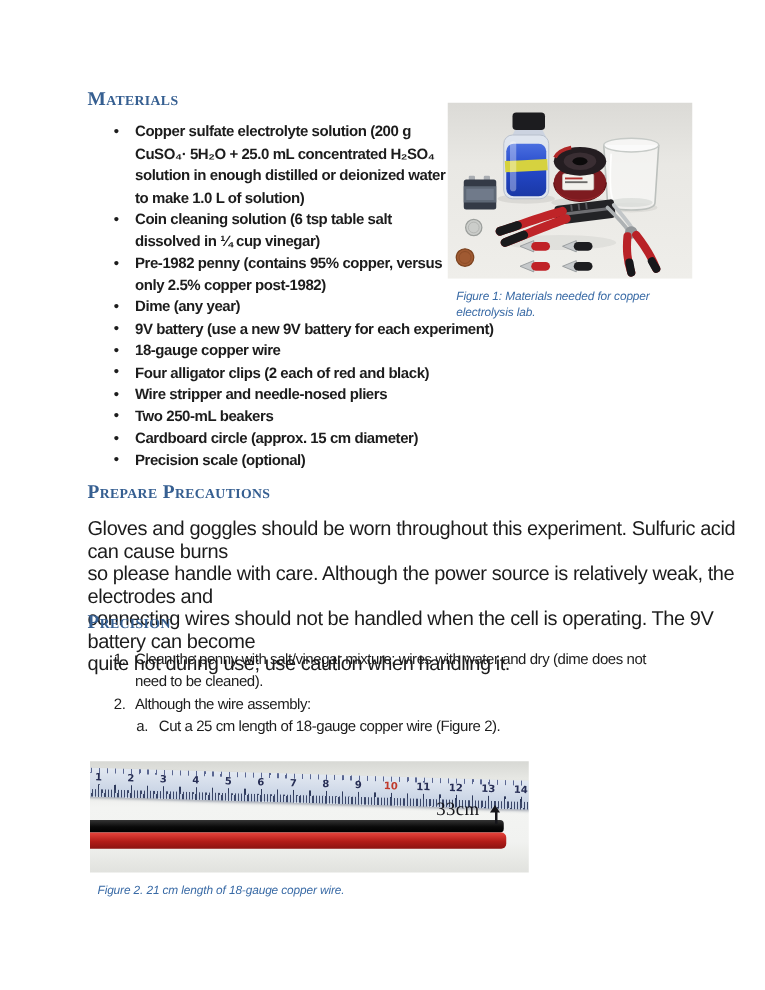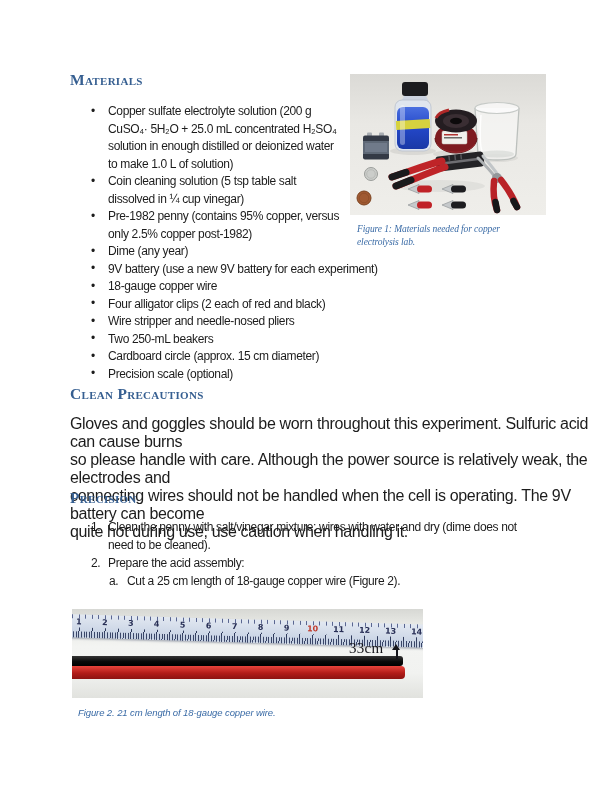--- a/index.html
+++ b/index.html
@@ -8,27 +8,27 @@
 
   
   .h{position:absolute;left:70px;margin:0;font-family:"Liberation Serif","DejaVu Serif",serif;
      font-variant:small-caps;font-weight:700;font-size:15.5px;line-height:17px;letter-spacing:.3px;
      color:var(--color-heading,#365f91);}
   #h-materials{top:71px}
   #h-safety{top:385px}
   #h-protocol{top:489px}
 
   
-  .materials{position:absolute;left:70px;top:103px;width:480px;margin:0;padding:0;list-style:none;
-             font-size:12px;line-height:17.5px;letter-spacing:-.35px;white-space:pre-line;}
+  .materials{position:absolute;left:70px;top:97px;width:480px;margin:0;padding:0;list-style:none;
+             font-size:12px;line-height:17.5px;letter-spacing:-.35px;white-space:pre-line;font-weight:bold;}
   .mi{position:relative;padding-left:38px;}
   .mi::before{content:"\2022";position:absolute;left:21px;top:-.5px;letter-spacing:0;}
 
   
-  .fig1{position:absolute;left:348px;top:72px;margin:2px;font-family:Liberation Serif, serif;}
+  .fig1{position:absolute;left:348px;top:72px;margin:10px;}
   .photo1{position:relative;width:196px;height:141px;}
   .cap{font-size:9.5px;font-style:italic;letter-spacing:-.1px;line-height:13px;
        color:var(--color-caption,#3a6ba6);white-space:pre-line;}
   .cap1{margin:8px 0 0 7px;width:180px;}
 
   
   .para{position:absolute;left:70px;top:415px;width:540px;margin:0;font-size:16px;line-height:18px;
         letter-spacing:-.35px;white-space:pre-line;}
 
   
@@ -176,41 +176,41 @@
         </g>
       </svg>
     </div>
     <figcaption class="cap cap1">Figure 1: Materials needed for copper
 electrolysis lab.</figcaption>
   </figure>
 
   <ul class="materials"><li class="mi">Copper sulfate electrolyte solution (200 g
 CuSO₄· 5H₂O + 25.0 mL concentrated H₂SO₄
 solution in enough distilled or deionized water
-to make 1.0 L of solution)</li><li class="mi">Coin cleaning solution (5 tsp table salt
+to make 1.0 L of solution)</li><li class="mi">Coin cleaning solution (6 tsp table salt
 dissolved in ¼ cup vinegar)</li><li class="mi">Pre-1982 penny (contains 95% copper, versus
 only 2.5% copper post-1982)</li><li class="mi">Dime (any year)</li><li class="mi">9V battery (use a new 9V battery for each experiment)</li><li class="mi">18-gauge copper wire</li><li class="mi">Four alligator clips (2 each of red and black)</li><li class="mi">Wire stripper and needle-nosed pliers</li><li class="mi">Two 250-mL beakers</li><li class="mi">Cardboard circle (approx. 15 cm diameter)</li><li class="mi">Precision scale (optional)</li></ul>
 
-  <h2 class="h" id="h-safety">Clean Precautions</h2>
+  <h2 class="h" id="h-safety">Prepare Precautions</h2>
   <p class="para">Gloves and goggles should be worn throughout this experiment. Sulfuric acid can cause burns
 so please handle with care. Although the power source is relatively weak, the electrodes and
 connecting wires should not be handled when the cell is operating. The 9V battery can become
 quite hot during use; use caution when handling it.</p>
 
   <h2 class="h" id="h-protocol">Precision</h2>
   <div id="protocol-wrap">
     <div>
         <div class="step">
         <span class="num">1.</span>
         <div class="txt">Clean the penny with salt/vinegar mixture; wires with water and dry (dime does not
 need to be cleaned).</div>
       </div>
         <div class="step">
         <span class="num">2.</span>
-        <div class="txt">Prepare the acid assembly:</div>
+        <div class="txt">Although the wire assembly:</div>
       </div>
       </div>
     <div class="step sub">
       <span class="num">a.</span>
       <div class="txt">Cut a 25 cm length of 18-gauge copper wire (Figure 2).</div>
     </div>
   </div>
 
   <figure class="fig2">
     <div class="photo2">

